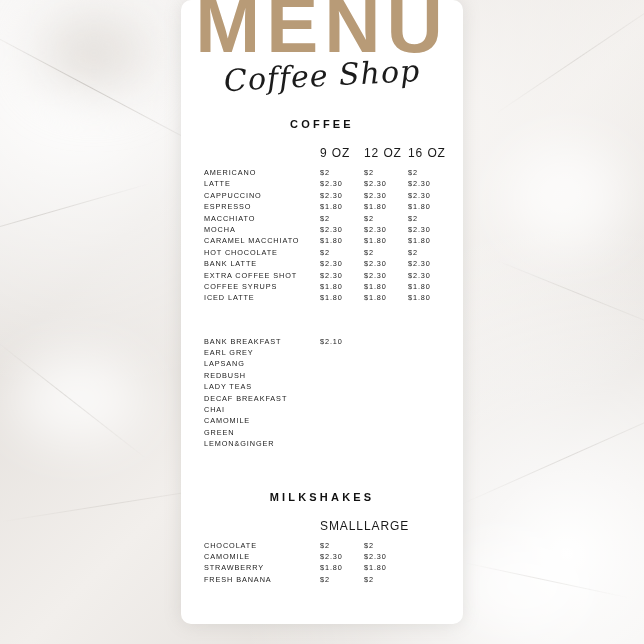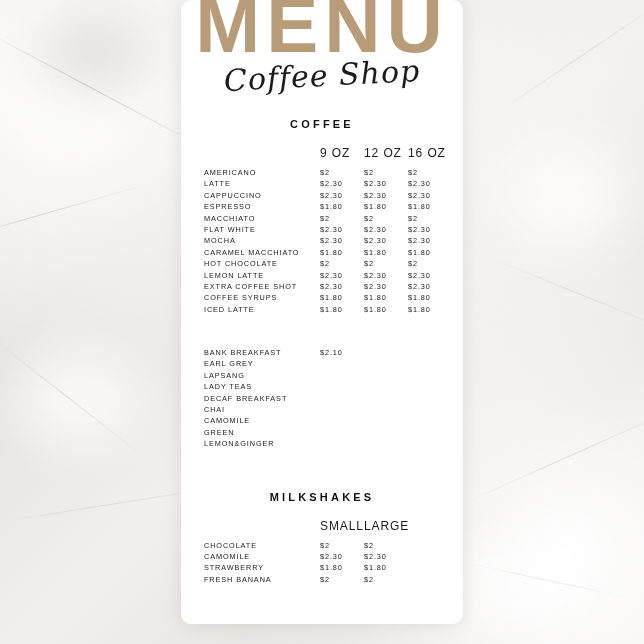--- a/index.html
+++ b/index.html
@@ -198,45 +198,39 @@
               <td class="col-price">$1.80</td>
               <td class="col-price">$1.80</td>
             </tr>
             <tr>
               <td class="col-name">MACCHIATO</td>
               <td class="col-price">$2</td>
               <td class="col-price">$2</td>
               <td class="col-price">$2</td>
             </tr>
             <tr>
-              <td class="col-name">FLAT WHITE</td>
-              <td class="col-price">$2.30</td>
-              <td class="col-price">$2.30</td>
-              <td class="col-price">$2.30</td>
-            </tr>
-            <tr>
               <td class="col-name">MOCHA</td>
               <td class="col-price">$2.30</td>
               <td class="col-price">$2.30</td>
               <td class="col-price">$2.30</td>
             </tr>
             <tr>
               <td class="col-name">CARAMEL MACCHIATO</td>
               <td class="col-price">$1.80</td>
               <td class="col-price">$1.80</td>
               <td class="col-price">$1.80</td>
             </tr>
             <tr>
               <td class="col-name">HOT CHOCOLATE</td>
               <td class="col-price">$2</td>
               <td class="col-price">$2</td>
               <td class="col-price">$2</td>
             </tr>
             <tr>
-              <td class="col-name">LEMON LATTE</td>
+              <td class="col-name">BANK LATTE</td>
               <td class="col-price">$2.30</td>
               <td class="col-price">$2.30</td>
               <td class="col-price">$2.30</td>
             </tr>
             <tr>
               <td class="col-name">EXTRA COFFEE SHOT</td>
               <td class="col-price">$2.30</td>
               <td class="col-price">$2.30</td>
               <td class="col-price">$2.30</td>
             </tr>
@@ -262,20 +256,24 @@
             <tr>
               <td class="col-name">BANK BREAKFAST</td>
               <td class="col-price">$2.10</td>
             </tr>
             <tr>
               <td class="col-name">EARL GREY</td>
               <td class="col-price"></td>
             </tr>
             <tr>
               <td class="col-name">LAPSANG</td>
+              <td class="col-price"></td>
+            </tr>
+            <tr>
+              <td class="col-name">REDBUSH</td>
               <td class="col-price"></td>
             </tr>
             <tr>
               <td class="col-name">LADY TEAS</td>
               <td class="col-price"></td>
             </tr>
             <tr>
               <td class="col-name">DECAF BREAKFAST</td>
               <td class="col-price"></td>
             </tr>

